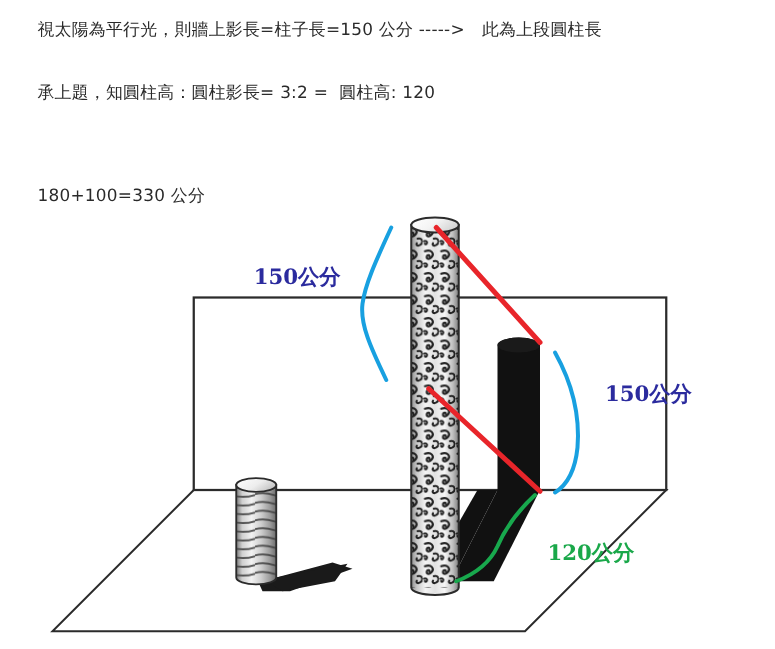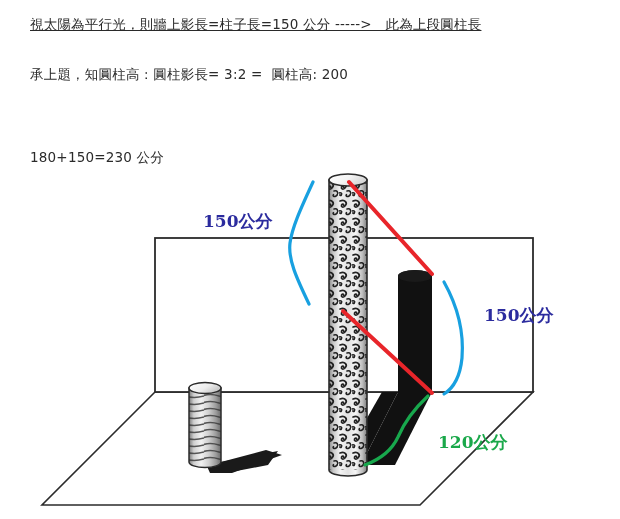--- a/index.html
+++ b/index.html
@@ -23,42 +23,42 @@
   .text-block {
     position: absolute;
     left: 30px;
     width: 580px;
     color: #2a2a2a;
     font-size: 13.5px;
     line-height: 25px;
     letter-spacing: 0.2px;
     white-space: pre;
   }
-  #line-1 { top: 12px; text-decoration: underline; }
+  #line-1 { top: 12px; }
   #line-2 { top: 62px; }
   #line-3 { top: 87px; }
   #line-4 { top: 145px; }
 
   #figure {
     position: absolute;
     left: 0;
     top: 165px;
     width: 504px;
     height: 354px;
   }
   svg { display: block; }
 </style>
 </head>
 <body>
 
 <div id="root">
 
   <div class="text-block" id="line-1">視太陽為平行光，則牆上影長=柱子長=150 公分 -----&gt;　此為上段圓柱長</div>
-  <div class="text-block" id="line-2">承上題，知圓柱高：圓柱影長= 3:2 =  圓柱高: 200</div>
-  <div class="text-block" id="line-4">180+150=230 公分</div>
+  <div class="text-block" id="line-2">承上題，知圓柱高：圓柱影長= 3:2 =  圓柱高: 120</div>
+  <div class="text-block" id="line-4">180+100=330 公分</div>
 
   <div id="figure">
     <svg width="620" height="354" viewBox="0 0 620 354" xmlns="http://www.w3.org/2000/svg">
       <defs>
 
         <linearGradient id="tallBodyGrad" x1="0" y1="0" x2="1" y2="0">
           <stop offset="0%" stop-color="#8d8d8d"></stop>
           <stop offset="12%" stop-color="#c9c9c9"></stop>
           <stop offset="30%" stop-color="#f4f4f4"></stop>
           <stop offset="50%" stop-color="#e2e2e2"></stop>

